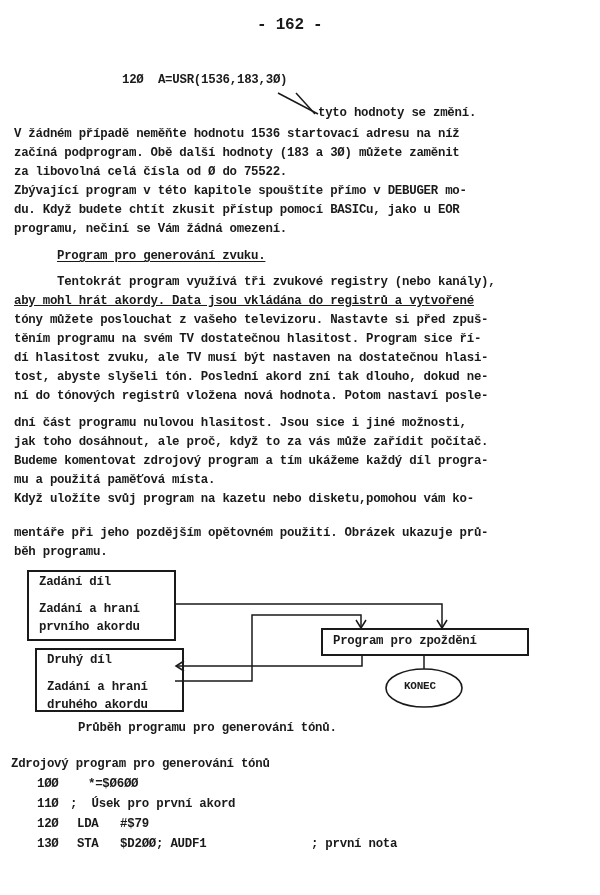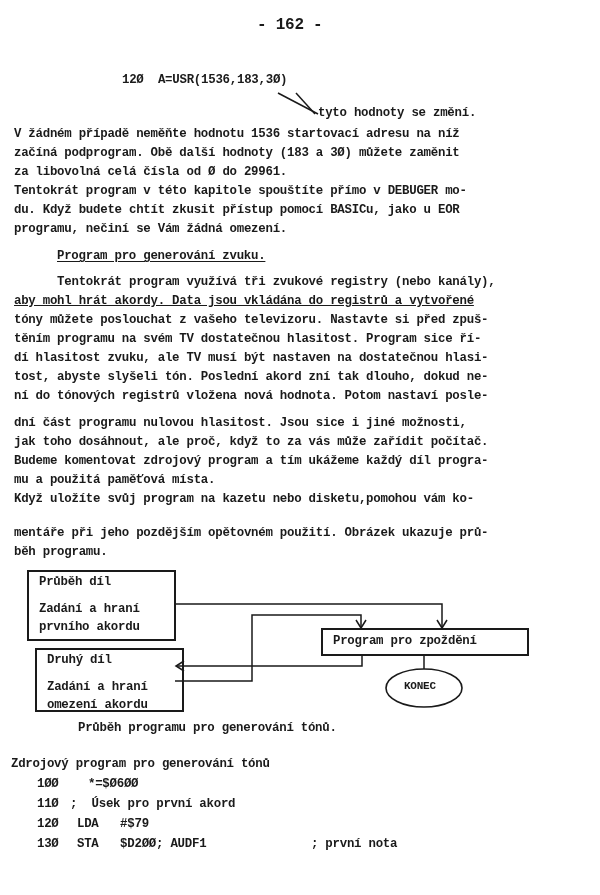--- a/index.html
+++ b/index.html
@@ -37,22 +37,22 @@
   <polyline points="362,655 362,666 176,666" fill="none" stroke="#1a1a1a" stroke-width="1.5"></polyline>
   <polyline points="184,661 176,666 184,671" fill="none" stroke="#1a1a1a" stroke-width="1.5"></polyline>
 
   <line x1="424" y1="655" x2="424" y2="669" stroke="#1a1a1a" stroke-width="1.5"></line>
   <ellipse cx="424" cy="688" rx="38" ry="19" fill="none" stroke="#1a1a1a" stroke-width="1.6"></ellipse>
 </svg>
 <div class="abs" style="left:318px; top:106px;">tyto hodnoty se změní.</div>
 
 <div class="line" style="top:127px;">V žádném případě neměňte hodnotu 1536 startovací adresu na níž</div>
 <div class="line" style="top:146px;">začíná podprogram. Obě další hodnoty (183 a 3Ø) můžete zaměnit</div>
-<div class="line" style="top:165px;">za libovolná celá čísla od Ø do 29961.</div>
-<div class="line" style="top:184px;">Tentokrát program v této kapitole spouštíte přímo v DEBUGER mo-</div>
+<div class="line" style="top:165px;">za libovolná celá čísla od Ø do 75522.</div>
+<div class="line" style="top:184px;">Zbývající program v této kapitole spouštíte přímo v DEBUGER mo-</div>
 <div class="line" style="top:203px;">du. Když budete chtít zkusit přístup pomocí BASICu, jako u EOR</div>
 <div class="line" style="top:222px;">programu, nečiní se Vám žádná omezení.</div>
 
 <div class="line underline" style="top:249px;padding-left:43px;">Program pro generování zvuku.</div>
 
 <div class="line" style="top:275px;">      Tentokrát program využívá tři zvukové registry (nebo kanály),</div>
 <div class="line" style="top:294px;text-decoration:underline;">aby mohl hrát akordy. Data jsou vkládána do registrů a vytvořené</div>
 <div class="line" style="top:313px;">tóny můžete poslouchat z vašeho televizoru. Nastavte si před zpuš-</div>
 <div class="line" style="top:332px;">těním programu na svém TV dostatečnou hlasitost. Program sice ří-</div>
 <div class="line" style="top:351px;">dí hlasitost zvuku, ale TV musí být nastaven na dostatečnou hlasi-</div>
@@ -60,28 +60,28 @@
 <div class="line" style="top:389px;">ní do tónových registrů vložena nová hodnota. Potom nastaví posle-</div>
 <div class="line" style="top:416px;">dní část programu nulovou hlasitost. Jsou sice i jiné možnosti,</div>
 <div class="line" style="top:435px;">jak toho dosáhnout, ale proč, když to za vás může zařídit počítač.</div>
 <div class="line" style="top:454px;">Budeme komentovat zdrojový program a tím ukážeme každý díl progra-</div>
 <div class="line" style="top:473px;">mu a použitá paměťová místa.</div>
 <div class="line" style="top:492px;">Když uložíte svůj program na kazetu nebo disketu,pomohou vám ko-</div>
 <div class="line" style="top:526px;">mentáře při jeho pozdějším opětovném použití. Obrázek ukazuje prů-</div>
 <div class="line" style="top:545px;">běh programu.</div>
 
 <div class="box" style="left:27px; top:570px; width:149px; height:71px;">
-  <div class="t" style="top:3px;">Průběh díl</div>
+  <div class="t" style="top:3px;">Zadání díl</div>
   <div class="t" style="top:30px;">Zadání a hraní</div>
   <div class="t" style="top:48px;">prvního akordu</div>
 </div>
 <div class="box" style="left:35px; top:648px; width:149px; height:64px;">
   <div class="t" style="top:3px;">Druhý díl</div>
   <div class="t" style="top:30px;">Zadání a hraní</div>
-  <div class="t" style="top:48px;">omezení akordu</div>
+  <div class="t" style="top:48px;">druhého akordu</div>
 </div>
 <div class="box" style="left:321px; top:628px; width:208px; height:28px;">
   <div class="t" style="top:4px; left:10px;">Program pro zpoždění</div>
 </div>
 <div class="abs" style="left:404px; top:680px; font-size:11px;">KONEC</div>
 <div class="abs" style="left:78px; top:721px;">Průběh programu pro generování tónů.</div>
 
 <div class="line" style="left:11px; top:757px;">Zdrojový program pro generování tónů</div>
 
 <div class="abs" style="left:37px; top:777px;">1ØØ</div>

